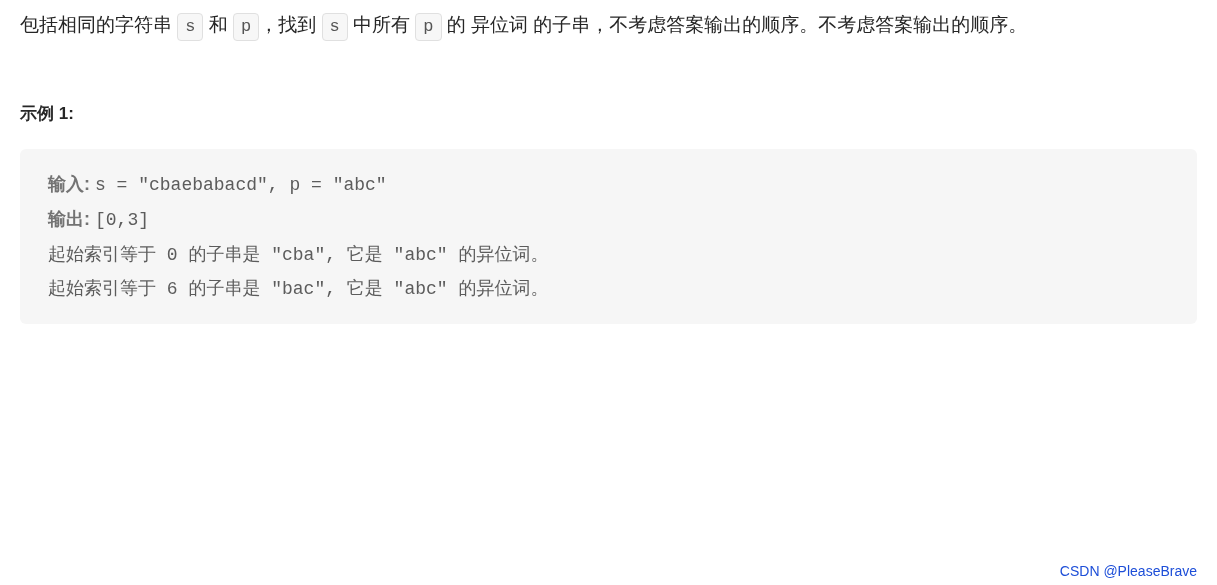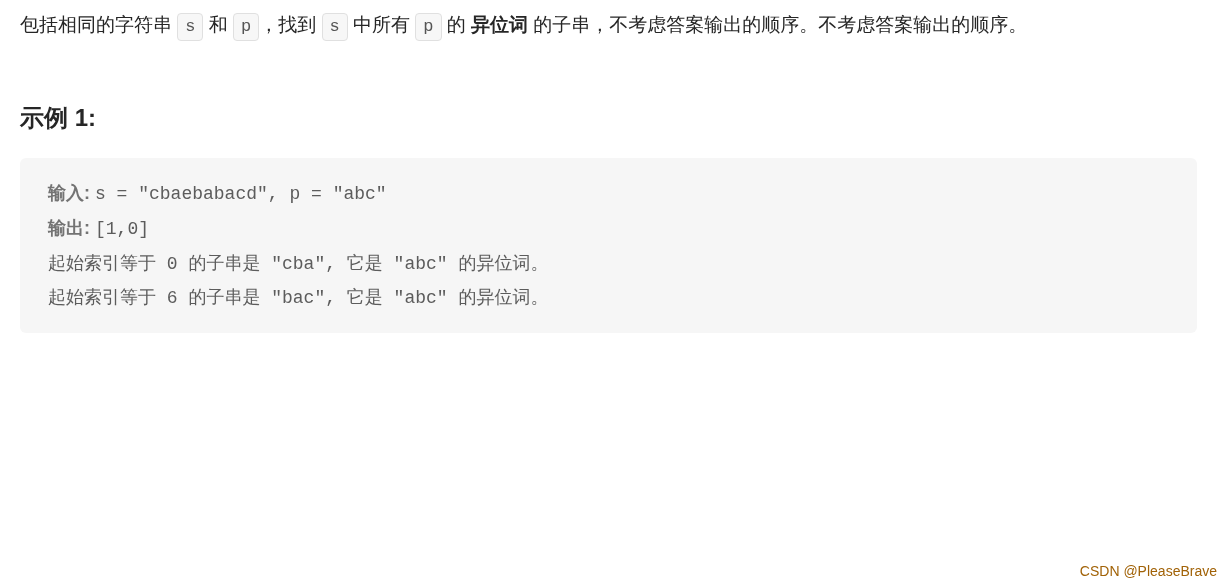--- a/index.html
+++ b/index.html
@@ -30,25 +30,25 @@
       background: #f7f7f7;
       border: 1px solid #e0e0e0;
       border-radius: 4px;
       padding: 2px 7px;
       font-size: 17px;
       color: #555;
       display: inline-block;
       line-height: 1.3;
     }
     .bold {
-      font-weight: 700;
+      font-weight: 400;
       text-align: center;
     }
     .example-title {
-      font-size: 24px;
+      font-size: 17px;
       font-weight: 700;
       margin-bottom: 24px;
       margin-top: 60px;
     }
     .example-block {
       background: #f6f6f6;
       border-radius: 6px;
       padding: 18px 28px;
       font-family: "SFMono-Regular", Consolas, "Liberation Mono", Menlo, monospace;
       font-size: 18px;
@@ -59,41 +59,41 @@
       font-weight: 700;
       color: #737373;
       font-family: -apple-system, BlinkMacSystemFont, "Segoe UI", "PingFang SC", "Microsoft YaHei", sans-serif;
     }
     .example-block .mono {
       font-family: "SFMono-Regular", Consolas, "Liberation Mono", Menlo, monospace;
     }
     .watermark {
       position: absolute;
       bottom: 6px;
-      right: 0;
+      right: 20px;
       font-size: 14px;
-      color: #a16207;
+      color: #1d4ed8;
       font-family: sans-serif;
     }
   </style>
 </head>
 <body>
 
 <div class="description">
   <p>
     <span>包括相同的字符串 </span><span class="code-inline">s</span><span> 和 </span><span class="code-inline">p</span><span>，找到 </span><span class="code-inline">s</span><span> 中所有 </span><span class="code-inline">p</span><span> 的 </span><span class="bold">异位词</span><span> 的子串，不考虑答案输出的顺序。不考虑答案输出的顺序。</span>
   </p>
 </div>
 
 <div class="example-title">示例 1:</div>
 
 <div class="example-block">
   <div>
     <span class="label">输入: </span><span class="mono">s = "cbaebabacd", p = "abc"</span>
   </div>
   <div>
-    <span class="label">输出: </span><span class="mono">[1,0]</span>
+    <span class="label">输出: </span><span class="mono">[0,3]</span>
   </div>
   <div class="mono">起始索引等于 0 的子串是 "cba", 它是 "abc" 的异位词。</div>
   <div class="mono">起始索引等于 6 的子串是 "bac", 它是 "abc" 的异位词。</div>
 </div>
 
 <div class="watermark">CSDN @PleaseBrave</div>
 
 </body></html>

